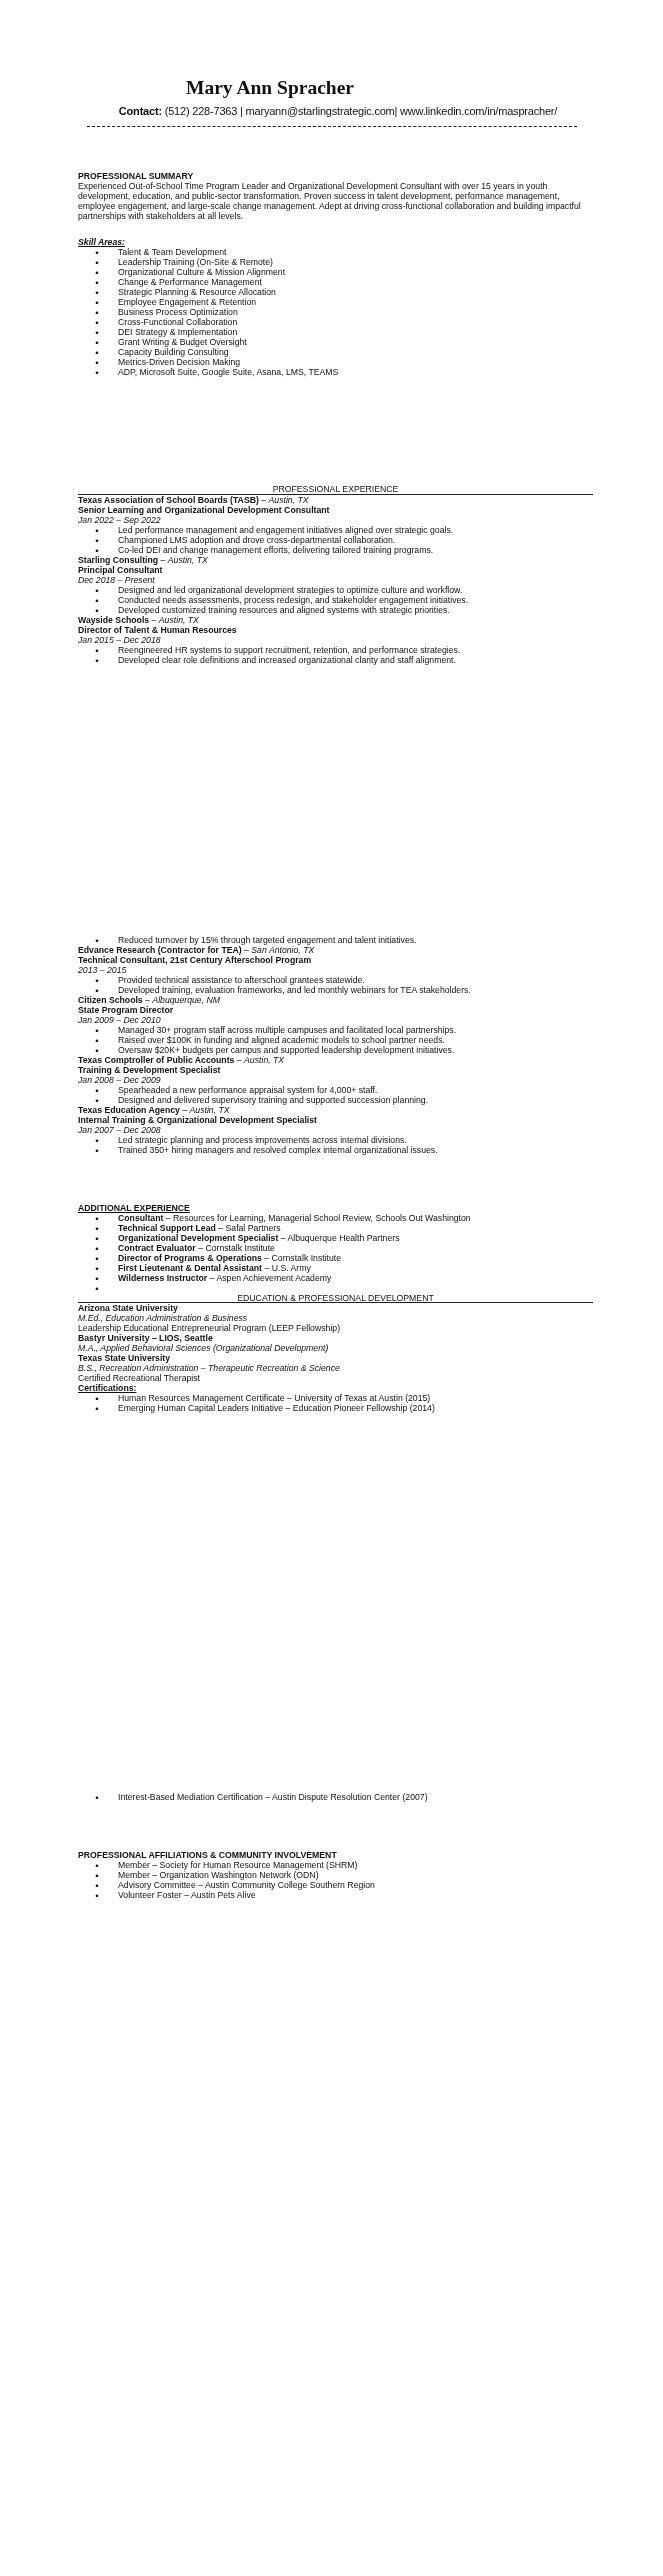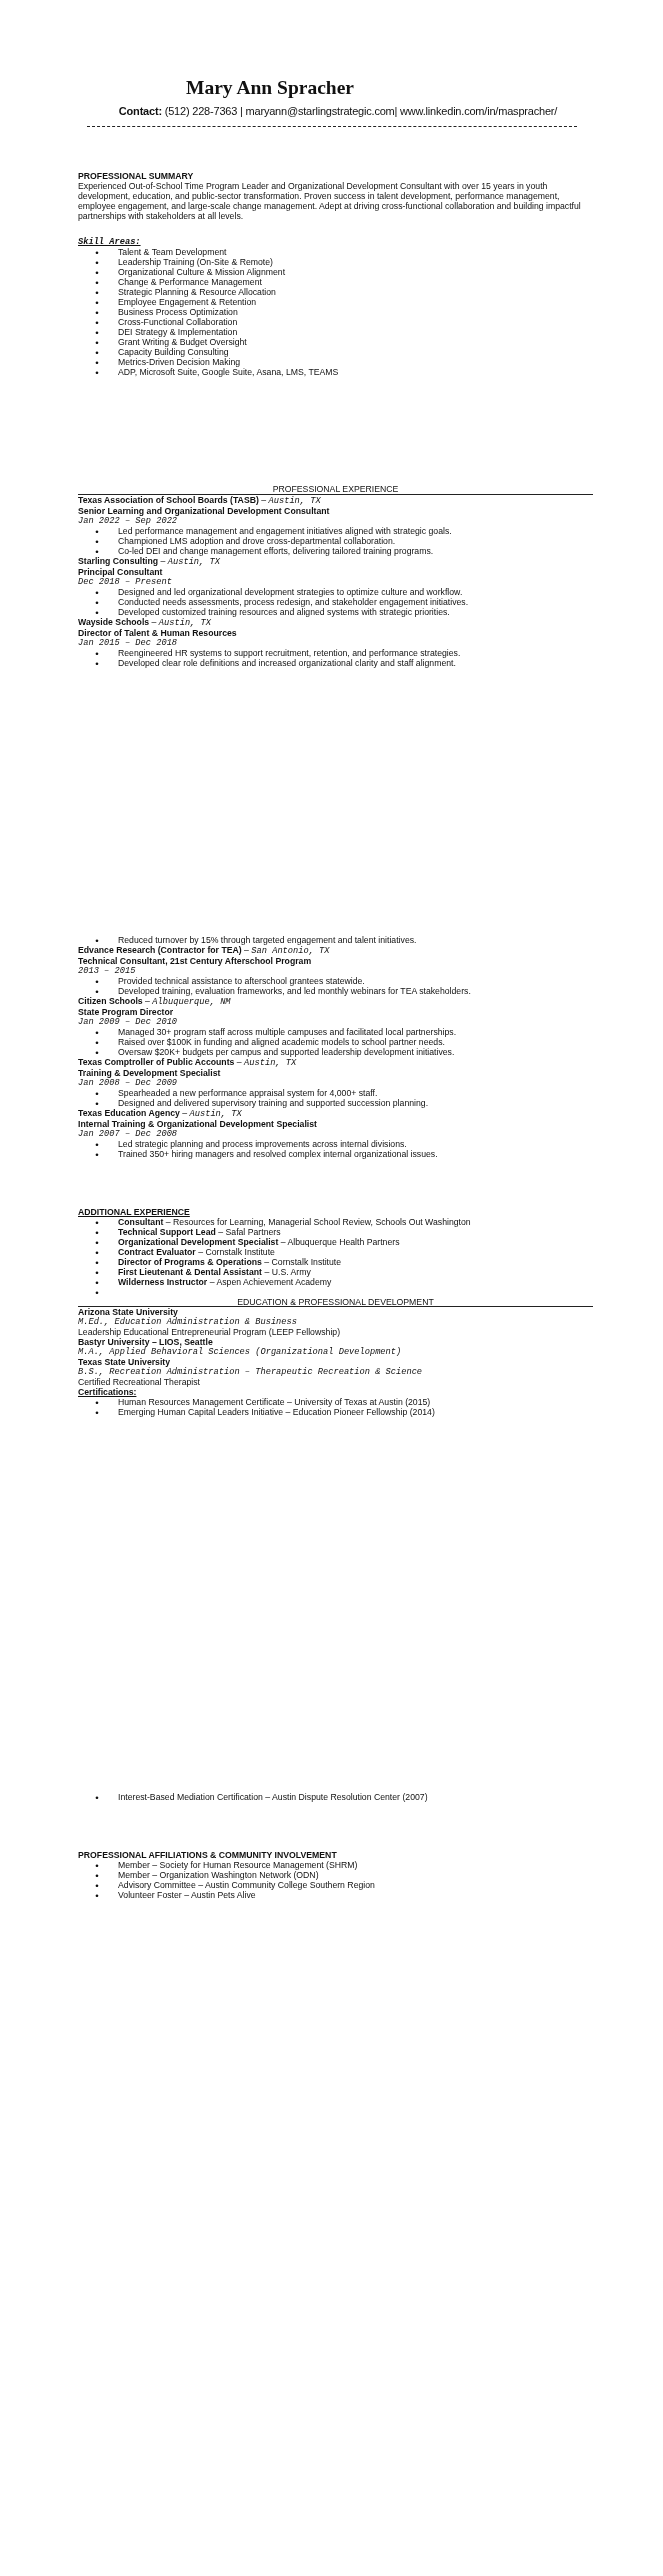--- a/index.html
+++ b/index.html
@@ -6,21 +6,21 @@
     body { width: 664px; height: 2576px; position: relative; overflow: hidden;
            font-family: "Liberation Sans", sans-serif; color: #111; }
     .name { position: absolute; left: 0; width: 540px; top: 76px; text-align: center; font-family: "Liberation Serif", serif; font-weight: bold; font-size: 19.5px; line-height: 24px; letter-spacing: 0; }
     .contact { position: absolute; left: 0; width: 664px; top: 104px; text-align: center; font-size: 11px; line-height: 15px; letter-spacing: -0.2px; }
     .contact b { font-weight: bold; padding-left: 12px; }
     .dashes { position: absolute; left: 87px; width: 490px; top: 126px; border-top: 0.8px dashed #222; height: 0; }
     .h-left { font-weight: bold; margin-top: 32px; }
     .h-center { font-weight: normal; text-align: center; }
     .rule { border-bottom: 1.1px solid #222; height: 0; margin-top: -0.5px; }
     .u { text-decoration: underline; }
-    .i { font-style: italic; font-family: Liberation Mono, monospace; }
+    .i { font-style: italic; }
     .b { font-weight: bold; }
     ul { margin: 0; padding: 0; list-style: none; }
     li { position: relative; padding-left: 40px; }
     li .bullet { position: absolute; left: 17.3px; top: 0; font-size: 9.8px; }
     .block { position: absolute; left: 78px; width: 515px; }
   </style>
 </head>
 <body>
 
 <div class="name">Mary Ann Spracher</div>
@@ -53,21 +53,21 @@
 </div>
 
 <div class="block" style="top:484px;">
   <div class="h-center">PROFESSIONAL EXPERIENCE</div>
   <div class="rule"></div>
   <div id="exp-part1">
       <div><span class="b">Texas Association of School Boards (TASB)</span><span> – </span><span class="i">Austin, TX</span></div>
       <div class="b">Senior Learning and Organizational Development Consultant</div>
       <div class="i">Jan 2022 – Sep 2022</div>
       <ul>
-        <li><span class="bullet">•</span><span>Led performance management and engagement initiatives aligned with strategic goals.</span></li>
+        <li><span class="bullet">•</span><span>Led performance management and engagement initiatives aligned over strategic goals.</span></li>
         <li><span class="bullet">•</span><span>Championed LMS adoption and drove cross-departmental collaboration.</span></li>
         <li><span class="bullet">•</span><span>Co-led DEI and change management efforts, delivering tailored training programs.</span></li>
       </ul>
       <div><span class="b">Starling Consulting</span><span> – </span><span class="i">Austin, TX</span></div>
       <div class="b">Principal Consultant</div>
       <div class="i">Dec 2018 – Present</div>
       <ul>
         <li><span class="bullet">•</span><span>Designed and led organizational development strategies to optimize culture and workflow.</span></li>
         <li><span class="bullet">•</span><span>Conducted needs assessments, process redesign, and stakeholder engagement initiatives.</span></li>
         <li><span class="bullet">•</span><span>Developed customized training resources and aligned systems with strategic priorities.</span></li>

